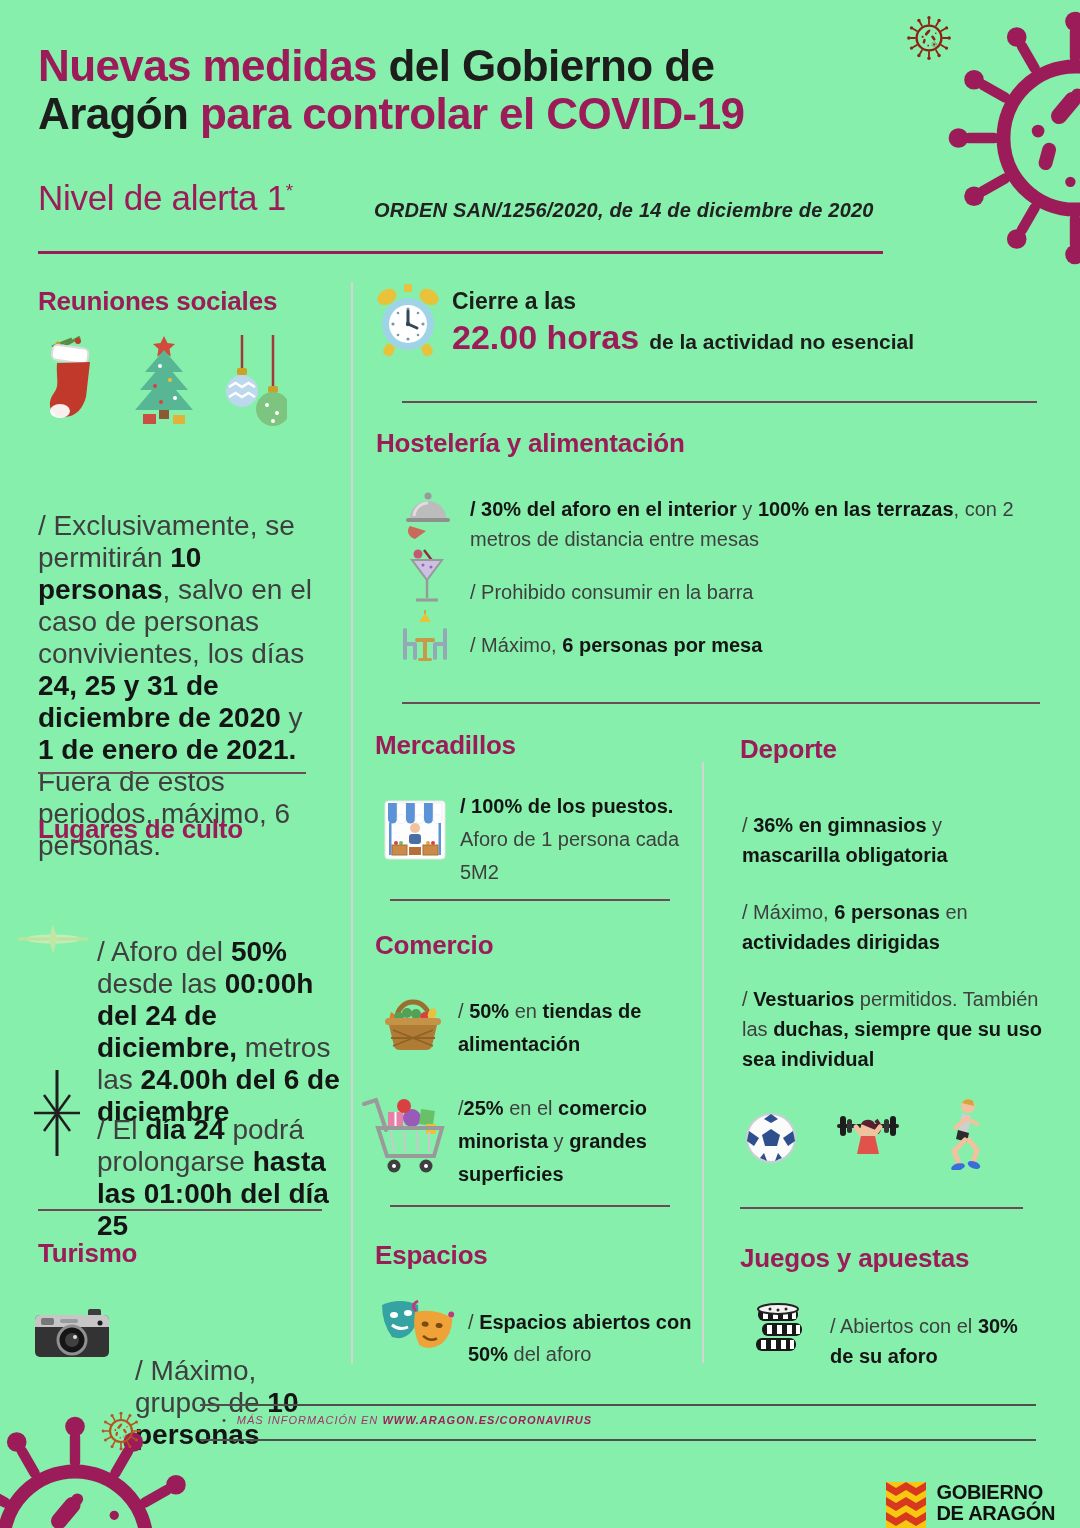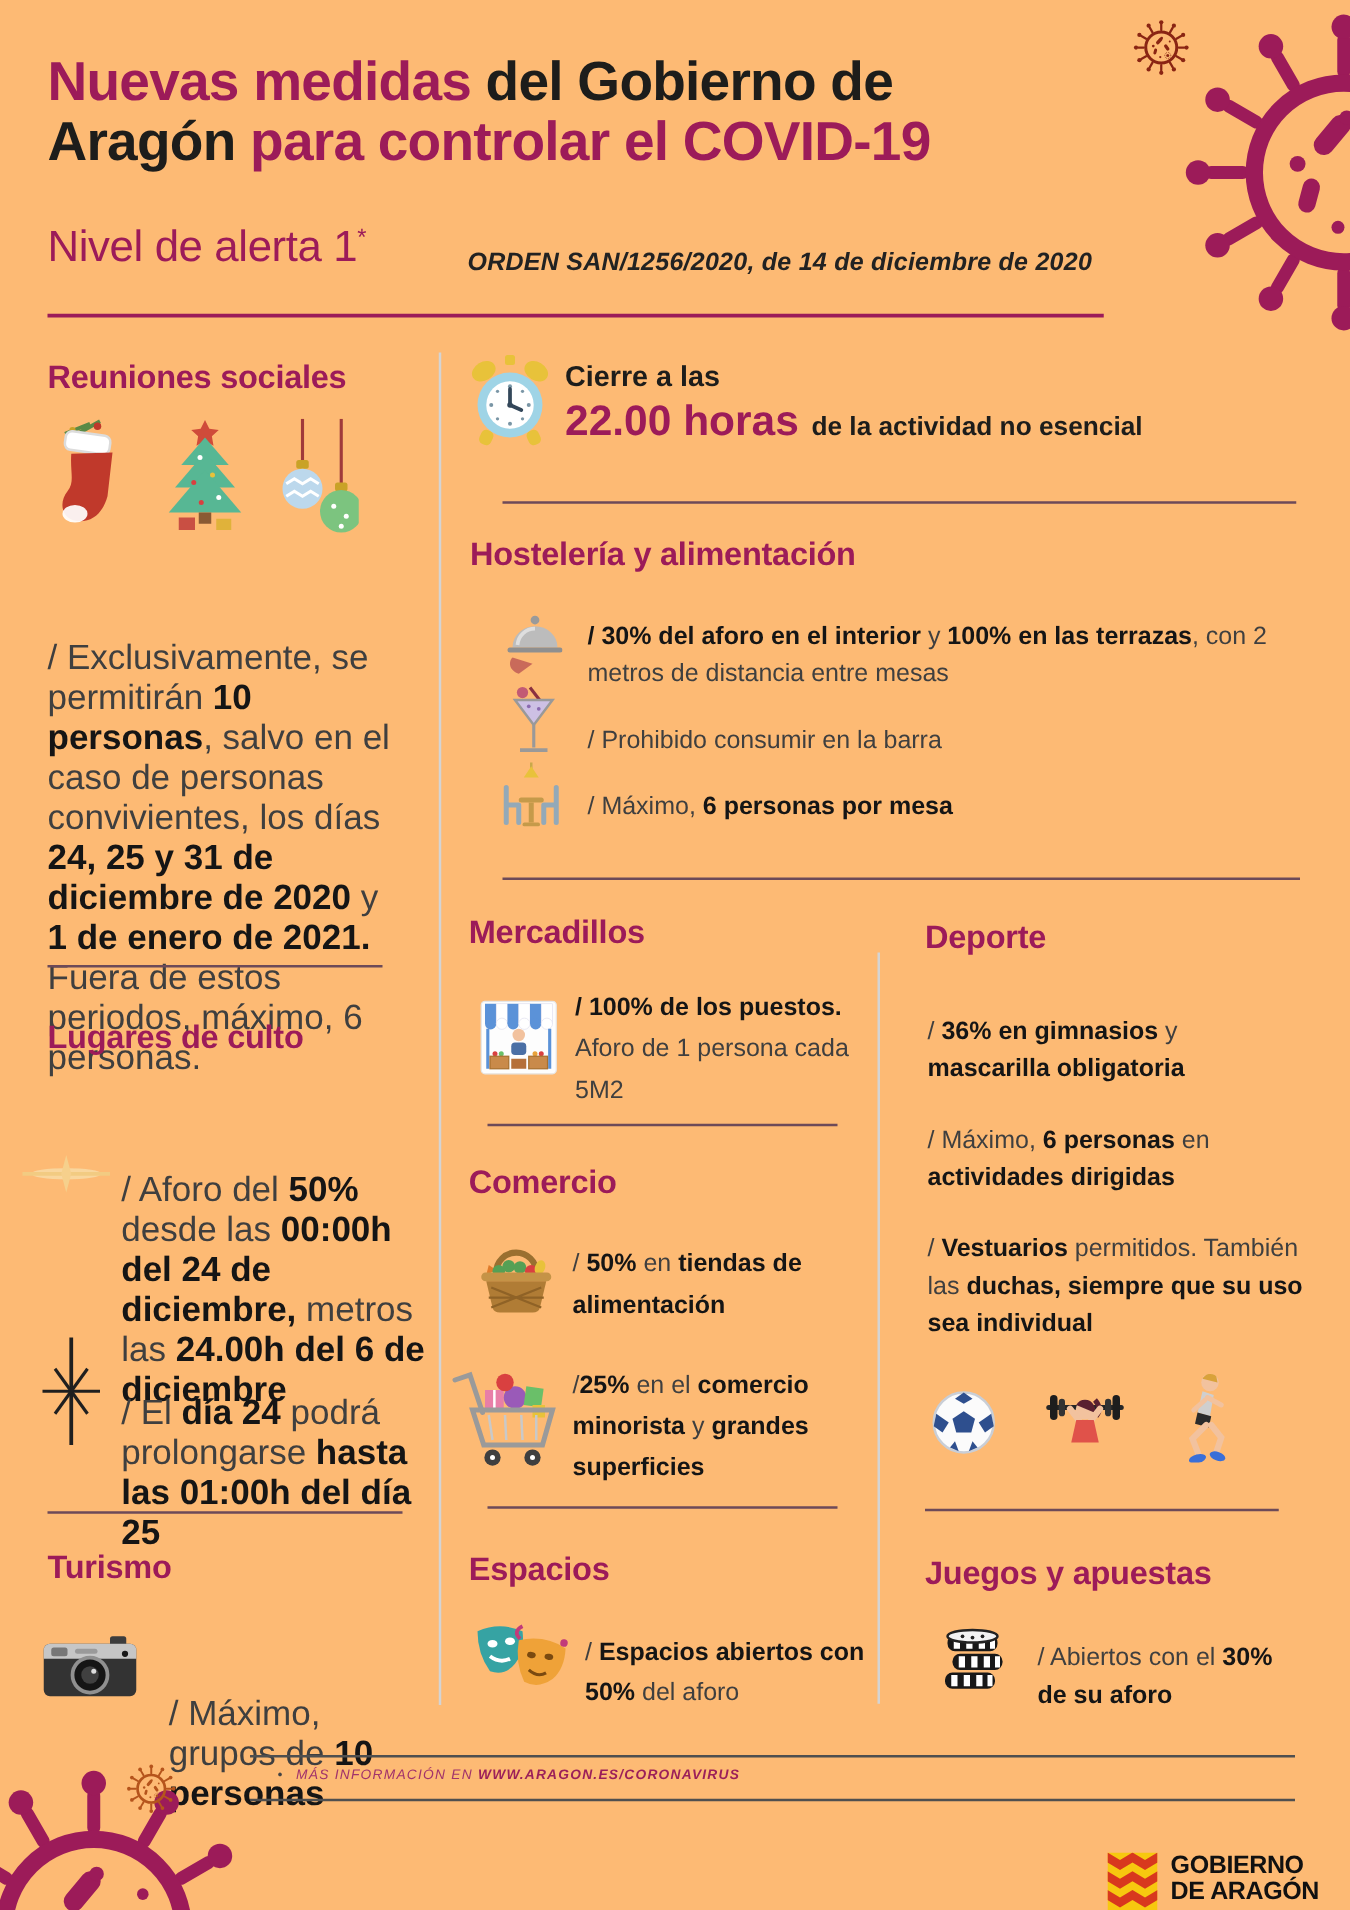--- a/index.html
+++ b/index.html
@@ -1,17 +1,17 @@
 <!DOCTYPE html>
 <html><head>
 <meta charset="utf-8">
 <style>
   :root{ --accent:#9c1b59; --ink:#1d1d1b; --body:#3f3f3f; --hr:#6d4a58; }
   html,body{margin:0;padding:0;background:#fff;}
-  #poster{position:relative;width:1080px;height:1528px;background:#fdba74;overflow:hidden;
+  #poster{position:relative;width:1080px;height:1528px;background:#86efac;overflow:hidden;
           font-family:"Liberation Sans", sans-serif;}
   .abs{position:absolute;}
   .title{font-size:44px;line-height:48px;font-weight:600;color:var(--ink);letter-spacing:-0.6px;}
   .title .accent{color:var(--accent);font-weight:700;}
   .alert{font-size:35px;font-weight:400;color:var(--accent);letter-spacing:-0.3px;}
   .alert sup{font-size:19px;}
   .order{font-size:20px;font-style:italic;font-weight:700;color:#222;letter-spacing:0.2px;}
   .h2{font-size:26px;font-weight:700;color:var(--accent);letter-spacing:-0.2px;}
   .body{font-size:20px;line-height:30px;color:var(--body);}
   .body .b{font-weight:700;color:#151515;}

